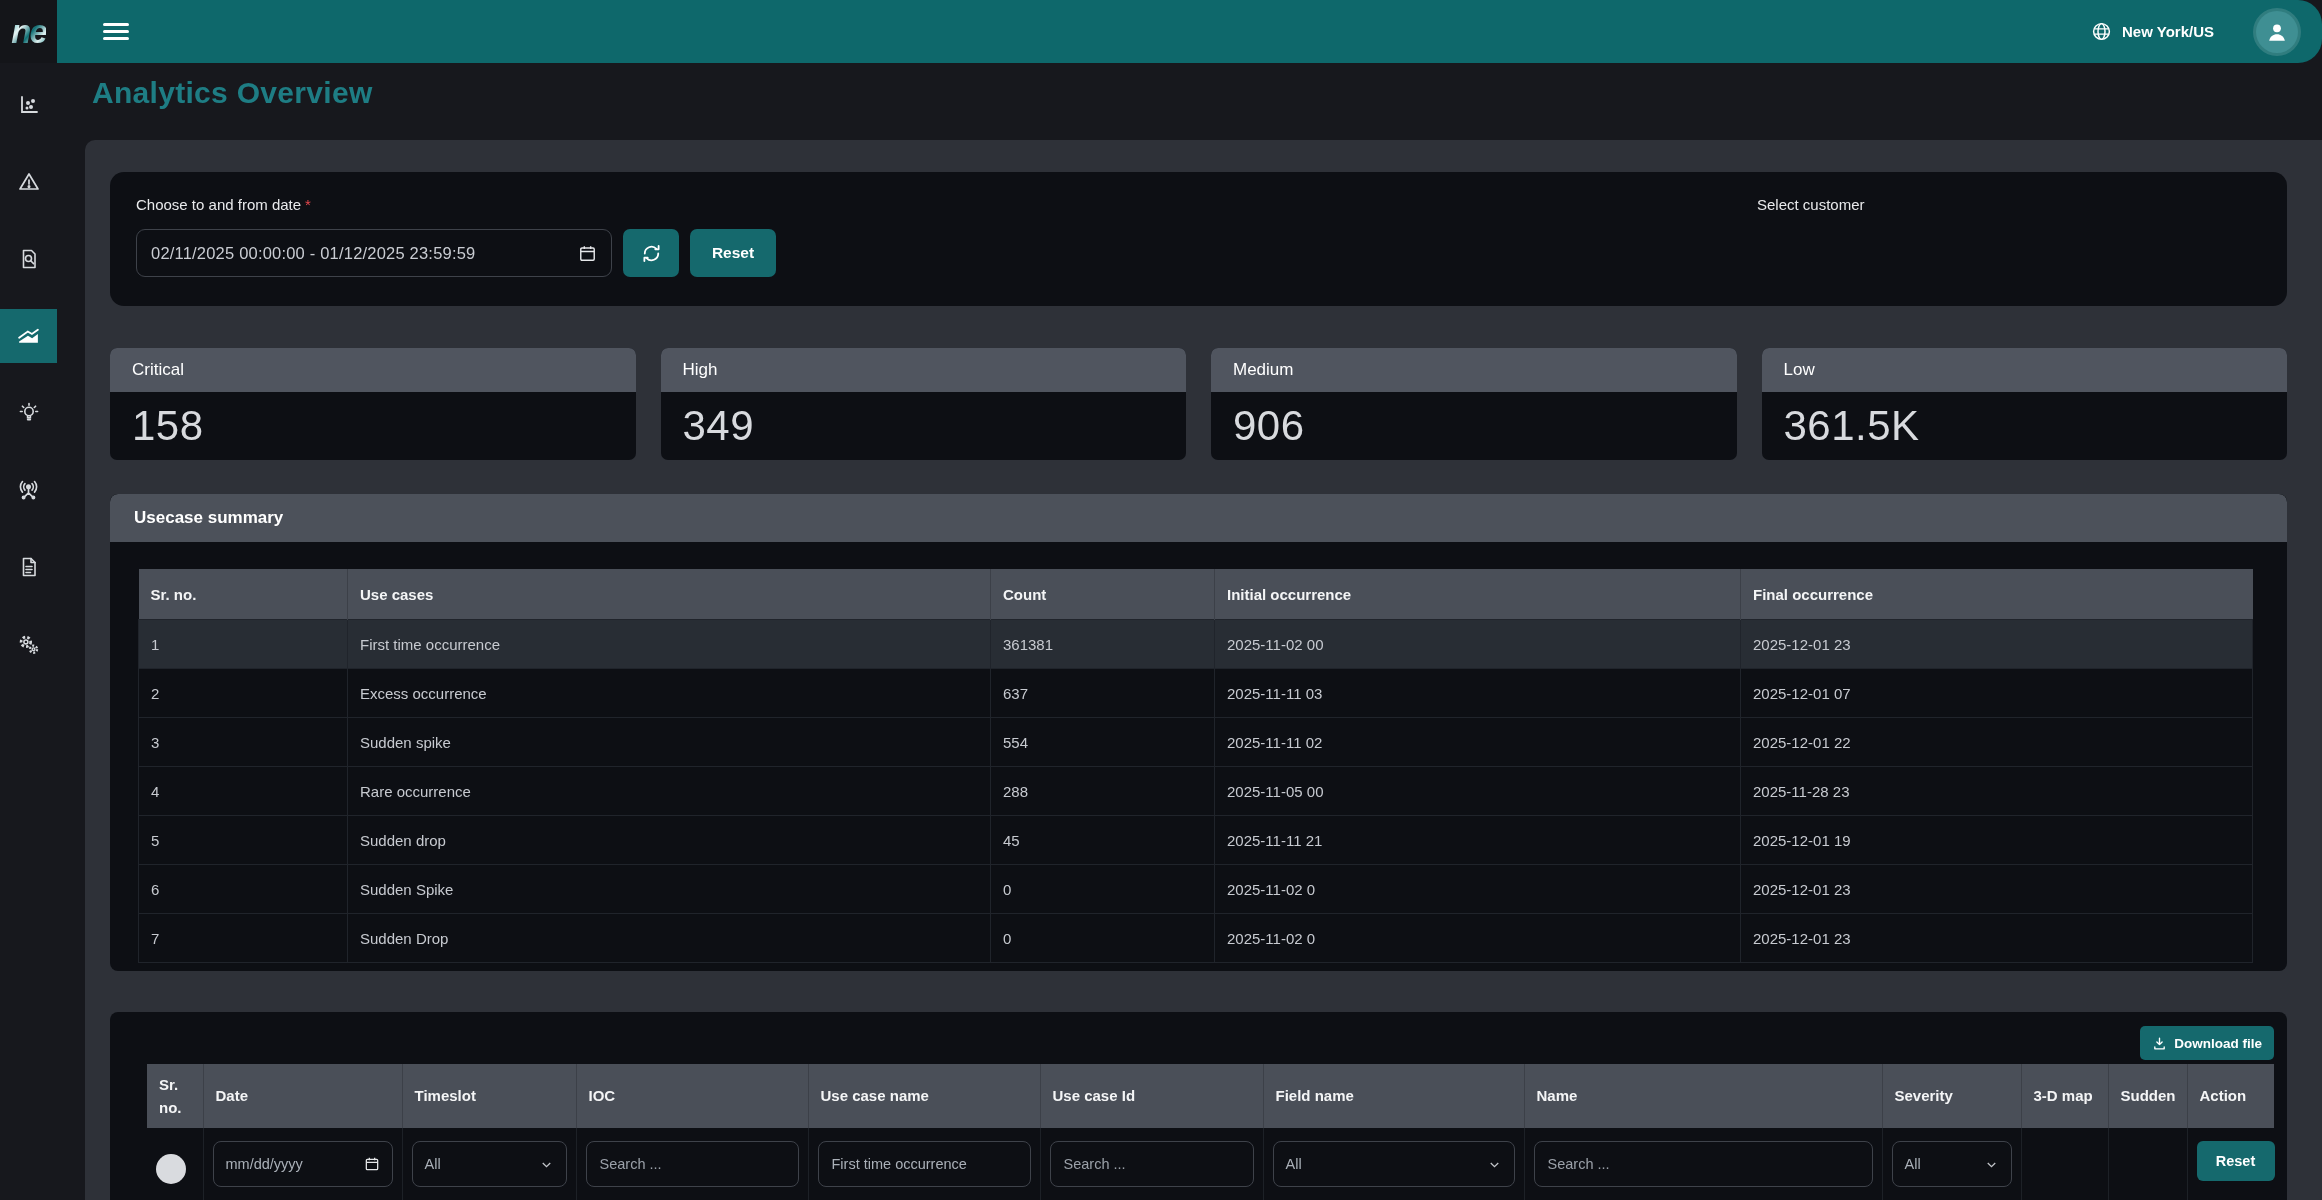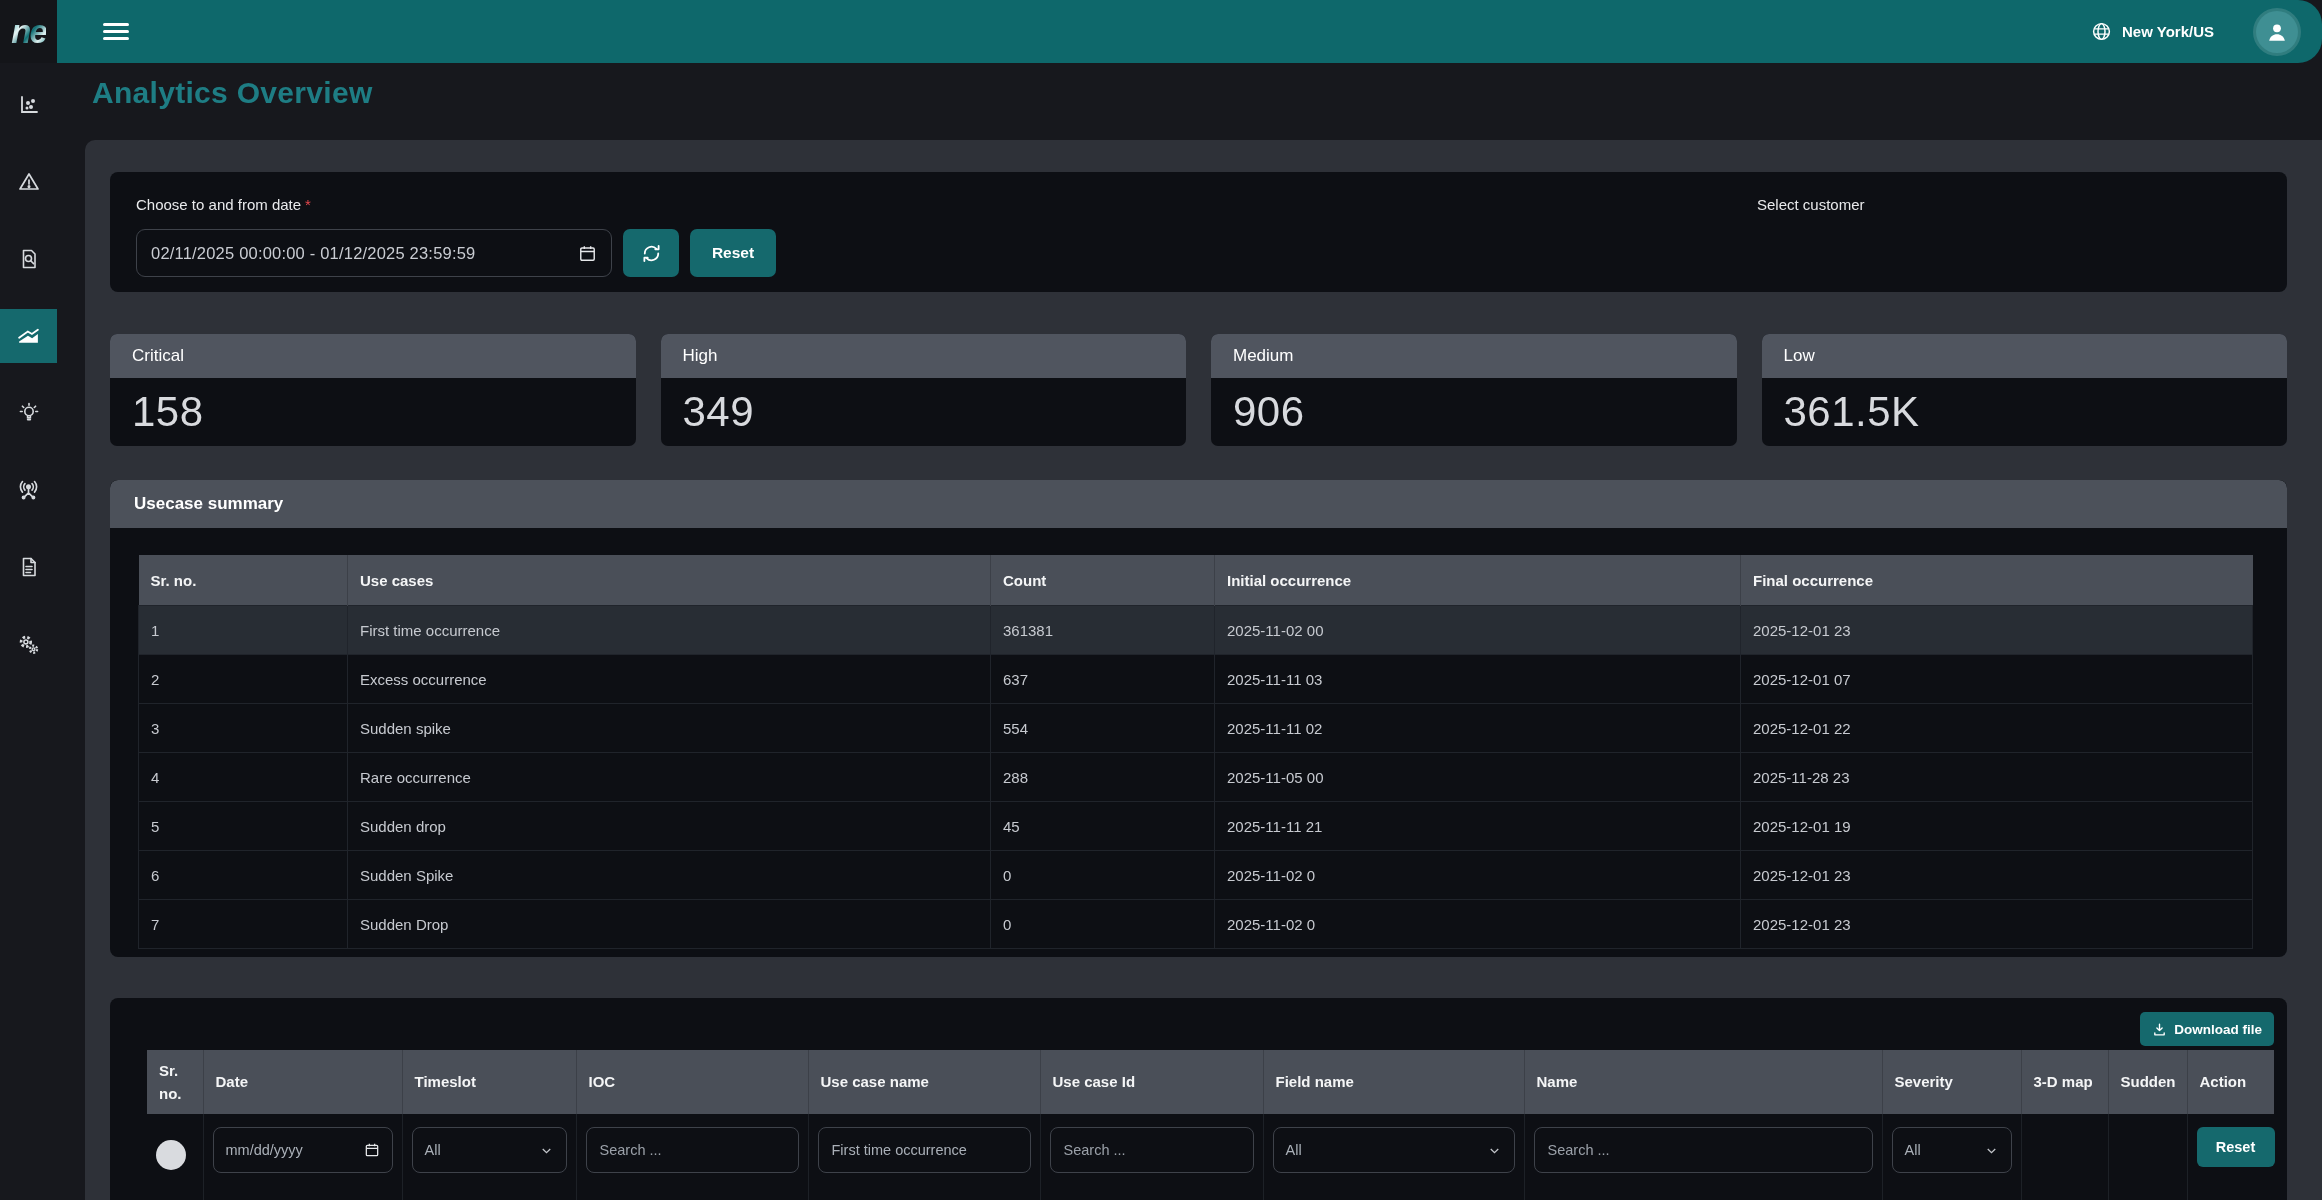--- a/index.html
+++ b/index.html
@@ -35,21 +35,21 @@
 
   
   .container{
     position:absolute;left:85px;top:140px;width:2237px;height:1060px;
     background:#2e3138;border-top-left-radius:10px;
     padding:32px 35px 0 25px;box-sizing:border-box;overflow:hidden;
   }
   .panel{background:#0d0f14;border-radius:8px;}
 
   
-  .filter-panel{height:120px;padding:24px 24px 0 26px;box-sizing:border-box;display:flex;justify-content:space-between;}
+  .filter-panel{height:134px;padding:24px 24px 0 26px;box-sizing:border-box;display:flex;justify-content:space-between;border-radius:14px;}
   .field-label{color:#e9eaec;font-size:15px;font-weight:500;margin-bottom:16px;}
   .required{color:#e5484d;margin-left:4px;}
   .controls-row{display:flex;align-items:flex-start;gap:11px;}
   .date-range-box{
     width:476px;height:48px;border:1px solid #3e424a;border-radius:9px;box-sizing:border-box;
     display:flex;align-items:center;justify-content:space-between;padding:0 14px;background:transparent;cursor:text;
   }
   .date-range-box .val{color:#c9ccd2;font-size:16.5px;letter-spacing:.2px;}
   .btn-teal{background:#15696d;border:0;border-radius:7px;color:#fff;cursor:pointer;display:flex;align-items:center;justify-content:center;}
   .btn-refresh{width:56px;height:48px;}

